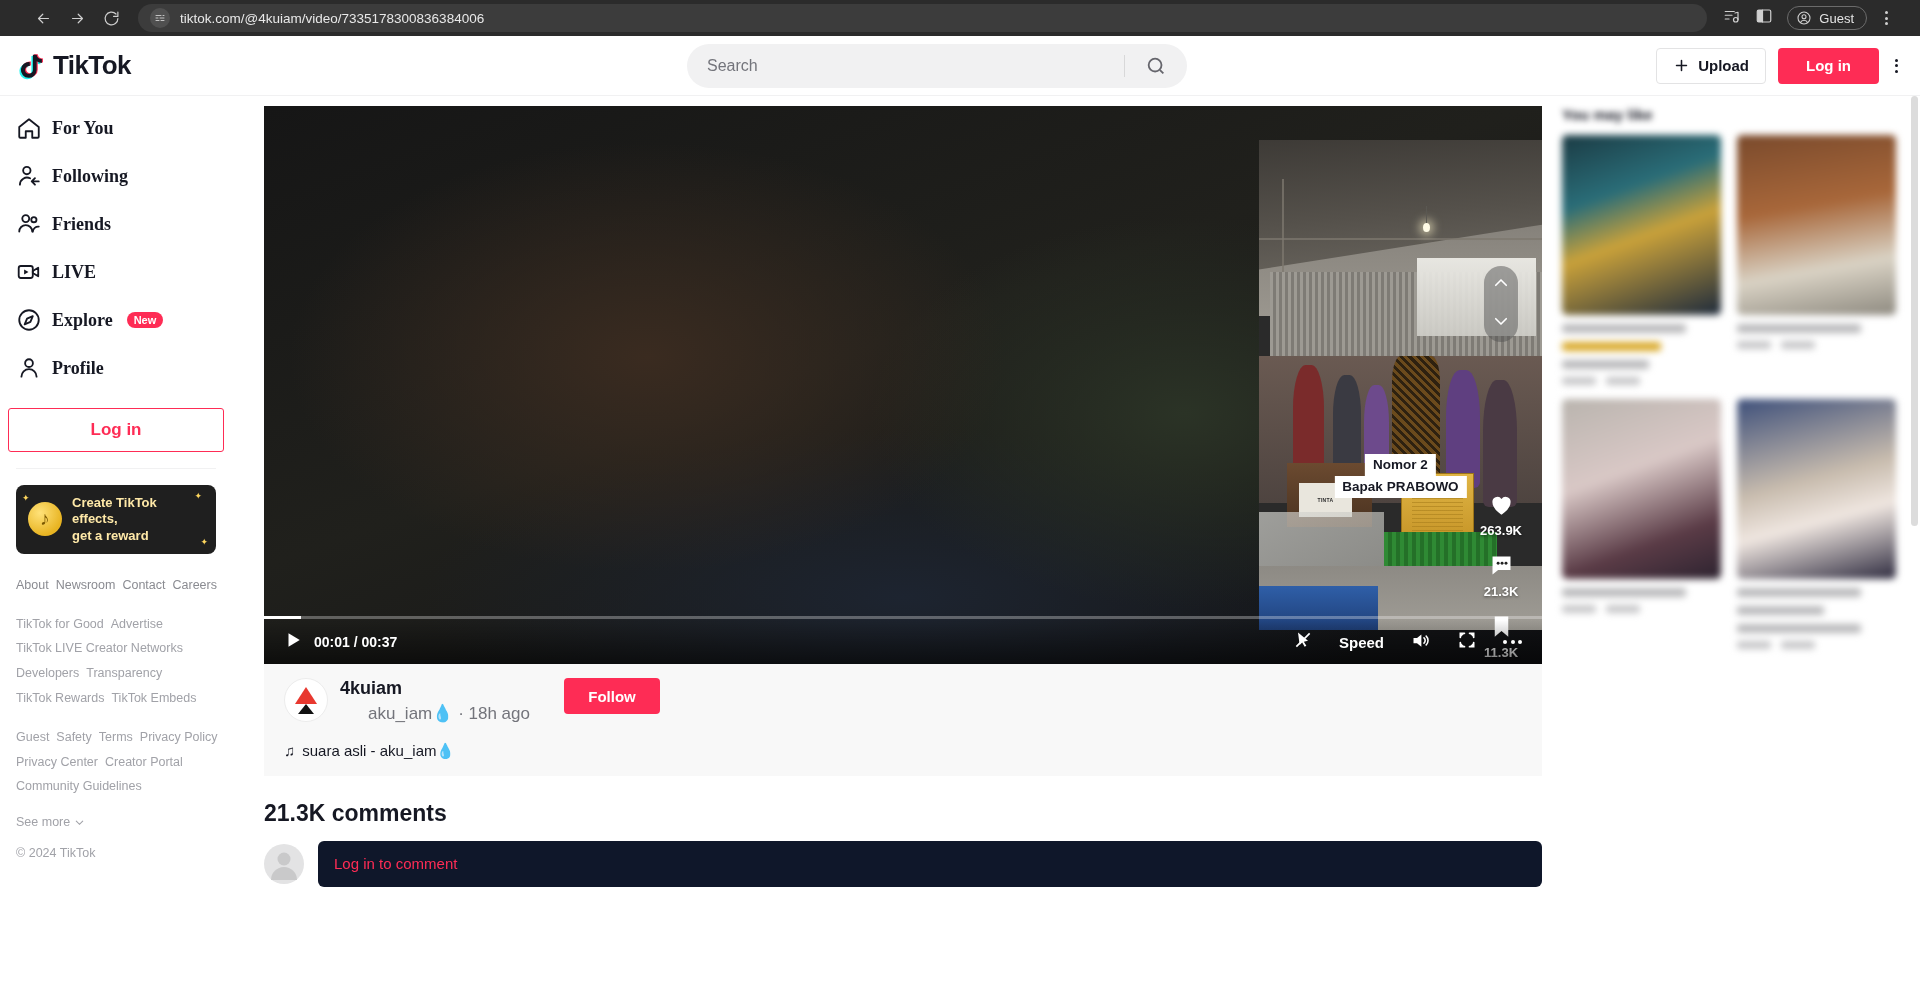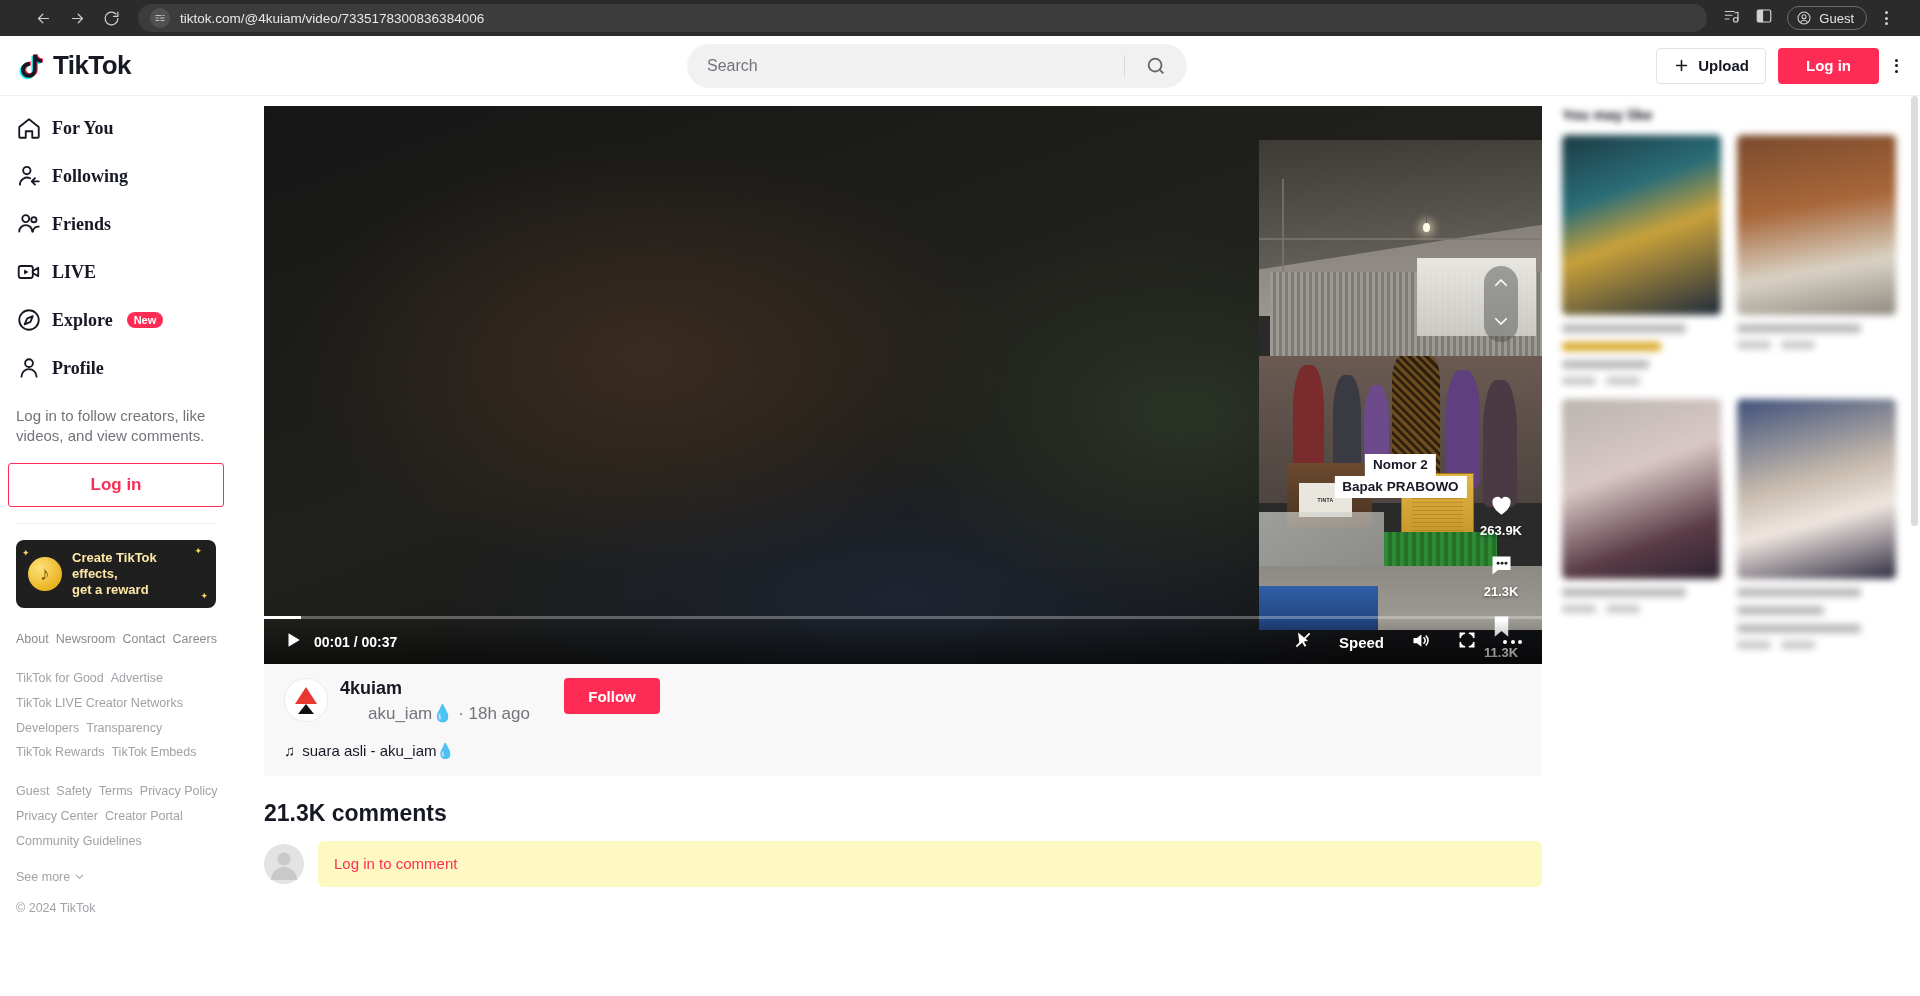--- a/index.html
+++ b/index.html
@@ -234,21 +234,21 @@
   .music-row { display:flex; align-items:center; gap:7px; margin-top:18px; font-size:15px; }
 
   .comments-head { font-size:23px; font-weight:700; padding:24px 0 14px; }
   .comment-input-row { display:flex; align-items:center; gap:14px; }
   .cmt-avatar {
     width:40px; height:40px; border-radius:50%; background:#e3e3e4; flex:none;
     display:flex; align-items:center; justify-content:center;
   }
   .cmt-avatar svg { width:40px; height:40px; fill:#c9c9ca; }
   .cmt-field {
-    flex:1; height:46px; background:#fef9c3; border-radius:6px; display:flex;
+    flex:1; height:46px; background:#0f172a; border-radius:6px; display:flex;
     align-items:center; padding:0 16px; color:#fe2c55; font-size:15px; cursor:pointer;
   }
 
   
   .rail { width:370px; flex:none; padding:10px 24px 0 12px; overflow:hidden; position:relative;}
   .rail-title { font-size:15px; font-weight:700; color:#161823; margin-bottom:12px;
                 filter:blur(3.4px); }
   .rail-grid { display:grid; grid-template-columns:1fr 1fr; gap:14px 16px; }
   .rail-card { filter:blur(3.6px); }
   .rail-thumb { width:100%; height:180px; border-radius:5px; background:#cfcfcf; }
@@ -408,21 +408,20 @@
       <span class="badge-new">New</span>
     </div>
     <div class="nav-item">
       <svg viewBox="0 0 24 24">
           <circle cx="12" cy="7.5" r="3.6"></circle>
           <path d="M5 20a7 7 0 0 1 14 0"></path>
         </svg>
       <span class="nav-label">Profile</span>
     </div>
 
-    <div class="login-prompt">Log in to follow creators, like videos, and view comments.</div>
     <button class="btn-login-side">Log in</button>
 
     <div class="side-sep"></div>
 
     <div class="promo">
       <span class="promo-spark" style="left:6px;top:8px;">✦</span>
       <span class="promo-spark" style="right:14px;top:6px;">✦</span>
       <span class="promo-spark" style="right:8px;bottom:7px;">✦</span>
       <span class="promo-coin">♪</span>
       <span class="promo-text">

